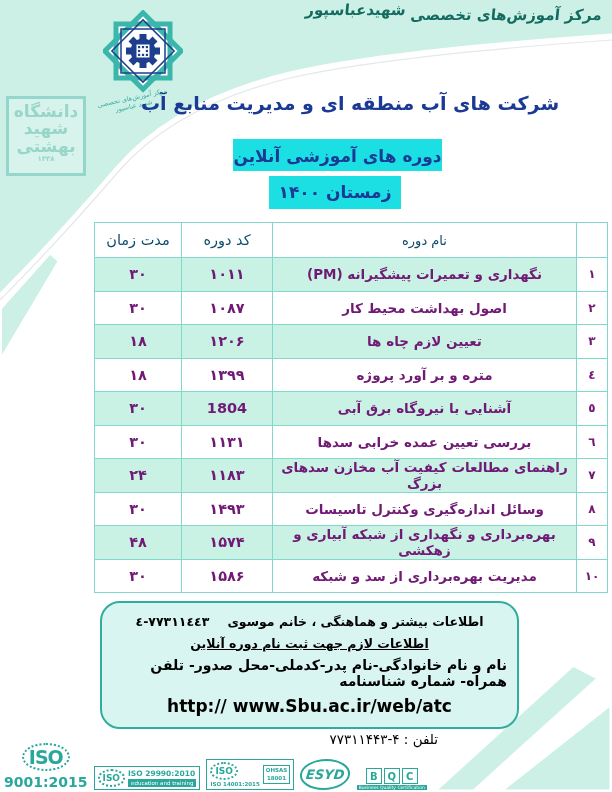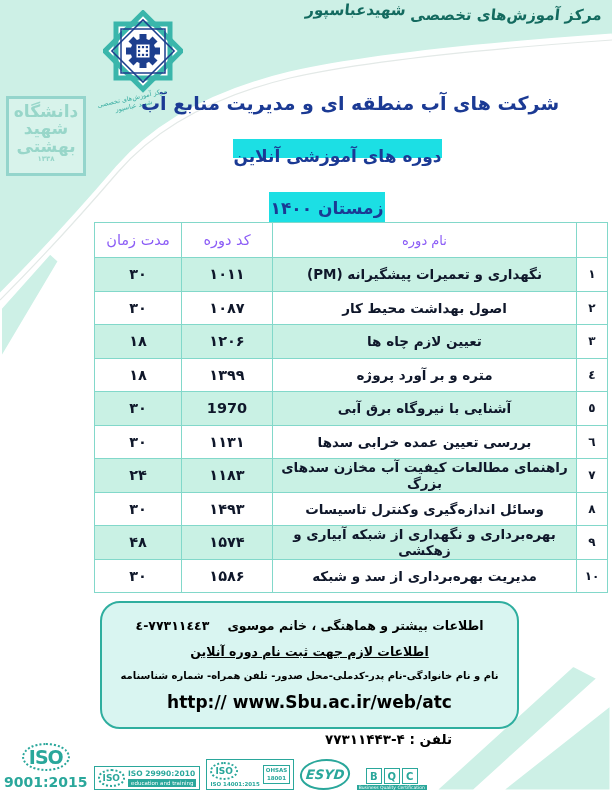--- a/index.html
+++ b/index.html
@@ -7,51 +7,51 @@
   #page{position:relative;width:612px;height:792px;background:#fff;overflow:hidden;}
   #bg{position:absolute;left:0;top:0;z-index:0;}
   .abs{position:absolute;}
 
   
   .org-title{top:6px;right:10px;color:#136a5f;font-weight:bold;font-size:15px;direction:rtl;z-index:3;transform:skewX(-6deg);}
   .org-title .raised{position:relative;top:-5px;}
   .headline1{top:64px;right:54px;color:#1b3a94;font-weight:bold;font-size:14px;direction:rtl;z-index:3;}
   .headline2{top:92px;left:130px;width:440px;text-align:center;color:#1b3a94;font-weight:bold;font-size:19px;direction:rtl;z-index:3;}
   .banner{background:#1cdfe4;color:#1b3a94;font-weight:bold;font-size:17px;text-align:center;direction:rtl;z-index:3;line-height:34px;}
-  .banner1{left:233px;top:139px;width:209px;height:19px;}
-  .banner2{left:269px;top:192px;width:116px;height:33px;line-height:33px;}
+  .banner1{left:233px;top:139px;width:209px;height:32px;}
+  .banner2{left:269px;top:176px;width:132px;height:33px;line-height:33px;}
 
   
   .emblem{left:103px;top:10px;z-index:3;}
   .signature{left:90px;top:94px;width:86px;font-size:6.5px;color:#2aa79b;transform:rotate(-12deg);direction:rtl;text-align:center;z-index:3;opacity:.9;}
   .sbu-mark{left:6px;top:96px;width:80px;height:80px;border:3px solid rgba(42,167,155,.45);background:rgba(255,255,255,.25);z-index:3;
     color:#8fd2c5;font-weight:bold;direction:rtl;text-align:center;line-height:1.02;font-size:17px;padding-top:4px;box-sizing:border-box;opacity:.85;}
   .sbu-mark .yr{display:block;font-size:7px;line-height:1.4;}
 
   
   .course-table{left:94px;top:222px;z-index:3;border-collapse:collapse;direction:rtl;background:#fff;}
   .course-table th,.course-table td{border:1px solid #82d8ca;text-align:center;vertical-align:middle;padding:0 3px;}
-  .course-table th{height:34px;font-weight:normal;font-size:13px;color:#8b5cf6;}
-  .course-table td{height:32.5px;font-weight:bold;font-size:13.5px;color:#0f172a;}
+  .course-table th{height:34px;font-weight:normal;font-size:13px;color:#0c4a6e;}
+  .course-table td{height:32.5px;font-weight:bold;font-size:13.5px;color:#701a75;}
   .c-no{width:24px;font-size:12px !important;background:#fff;}
   .c-name{width:297px;}
   .c-code{width:84px;font-size:14.5px !important;}
   .c-dur{width:80px;font-size:14.5px !important;}
   tr.hl td{background:#c9f1e4;}
   tr.hl td.c-no{background:#fff;}
 
   
   .info-box{left:100px;top:601px;width:419px;height:128px;border:2.5px solid #2fae9f;border-radius:20px;background:#d9f5f1;z-index:3;
     display:flex;flex-direction:column;justify-content:space-evenly;align-items:center;direction:rtl;box-sizing:border-box;padding:4px 10px;}
   .info-line{font-weight:bold;font-size:12.5px;color:#000;display:flex;gap:18px;align-items:center;}
   .info-line2{text-decoration:underline;}
-  .info-line3{font-size:10px;}
+  .info-line3{font-size:14px;}
   .info-url{direction:ltr;font-size:17px;font-weight:bold;color:#000;}
 
-  .phone-line{top:731px;right:160px;direction:rtl;font-weight:bold;font-size:13.5px;color:#000;z-index:3;}
+  .phone-line{top:731px;right:174px;direction:rtl;font-weight:normal;font-size:13.5px;color:#000;z-index:3;}
   .fax-line{top:759px;right:162px;direction:rtl;font-weight:bold;font-size:13.5px;color:#000;z-index:3;}
   .num{direction:ltr;unicode-bidi:isolate;}
 
   
   .badges{left:4px;bottom:2px;display:flex;align-items:flex-end;gap:6px;z-index:3;color:#2aa79b;}
   .badge{display:flex;flex-direction:column;align-items:center;}
   .iso-ring{border:2px dotted #2aa79b;border-radius:50%;padding:1px 5px;font-weight:900;}
   .b1 .iso-ring{font-size:19px;letter-spacing:-1px;}
   .b1 .sub{font-size:14px;font-weight:900;margin-top:3px;}
   .cardbadge{border:1.5px solid #2aa79b;display:flex;align-items:center;gap:3px;padding:2px 3px;background:#fff;}
@@ -162,21 +162,21 @@
         </tr>
         <tr>
           <td class="c-no">٤</td>
           <td class="c-name">متره و بر آورد پروژه</td>
           <td class="c-code">۱۳۹۹</td>
           <td class="c-dur">۱۸</td>
         </tr>
         <tr class="hl">
           <td class="c-no">٥</td>
           <td class="c-name">آشنایی با نیروگاه برق آبی</td>
-          <td class="c-code">1970</td>
+          <td class="c-code">1804</td>
           <td class="c-dur">۳۰</td>
         </tr>
         <tr>
           <td class="c-no">٦</td>
           <td class="c-name">بررسی تعیین عمده خرابی سدها</td>
           <td class="c-code">۱۱۳۱</td>
           <td class="c-dur">۳۰</td>
         </tr>
         <tr class="hl">
           <td class="c-no">٧</td>

